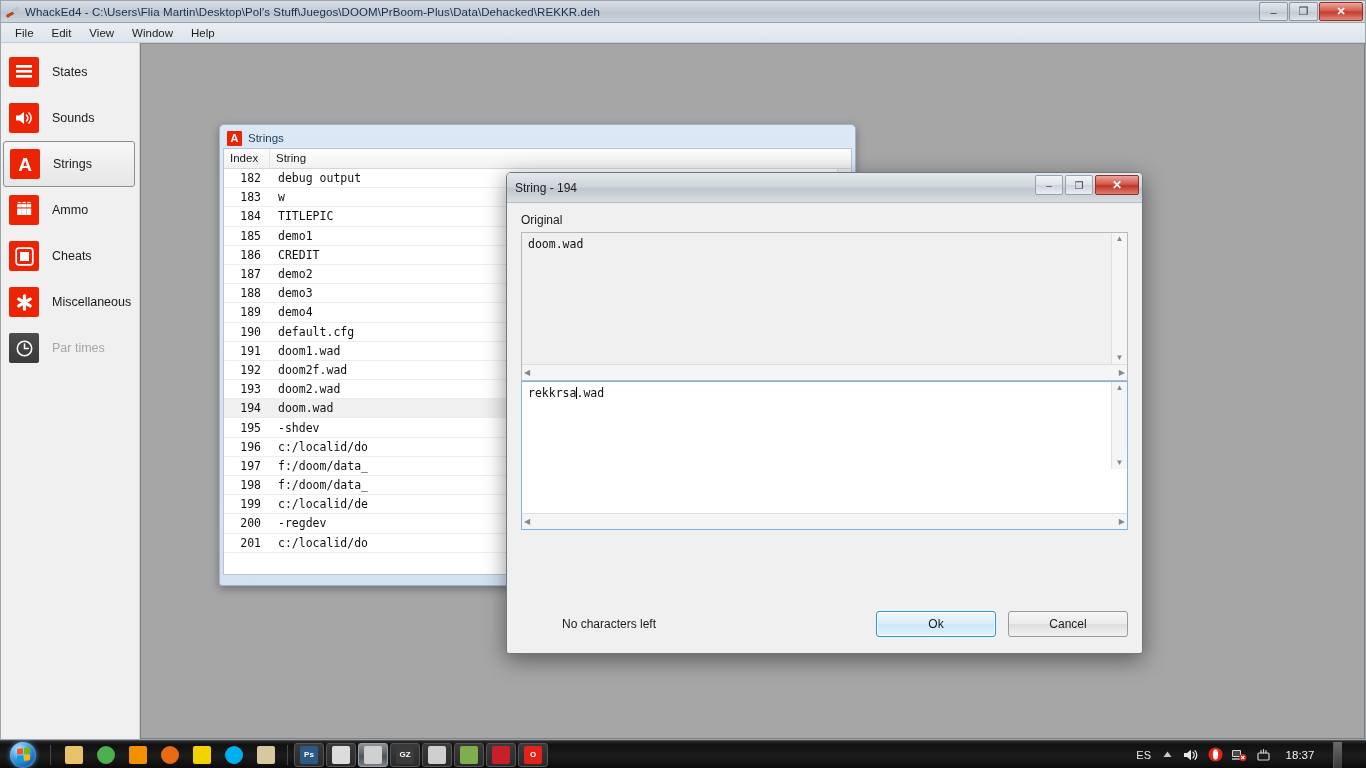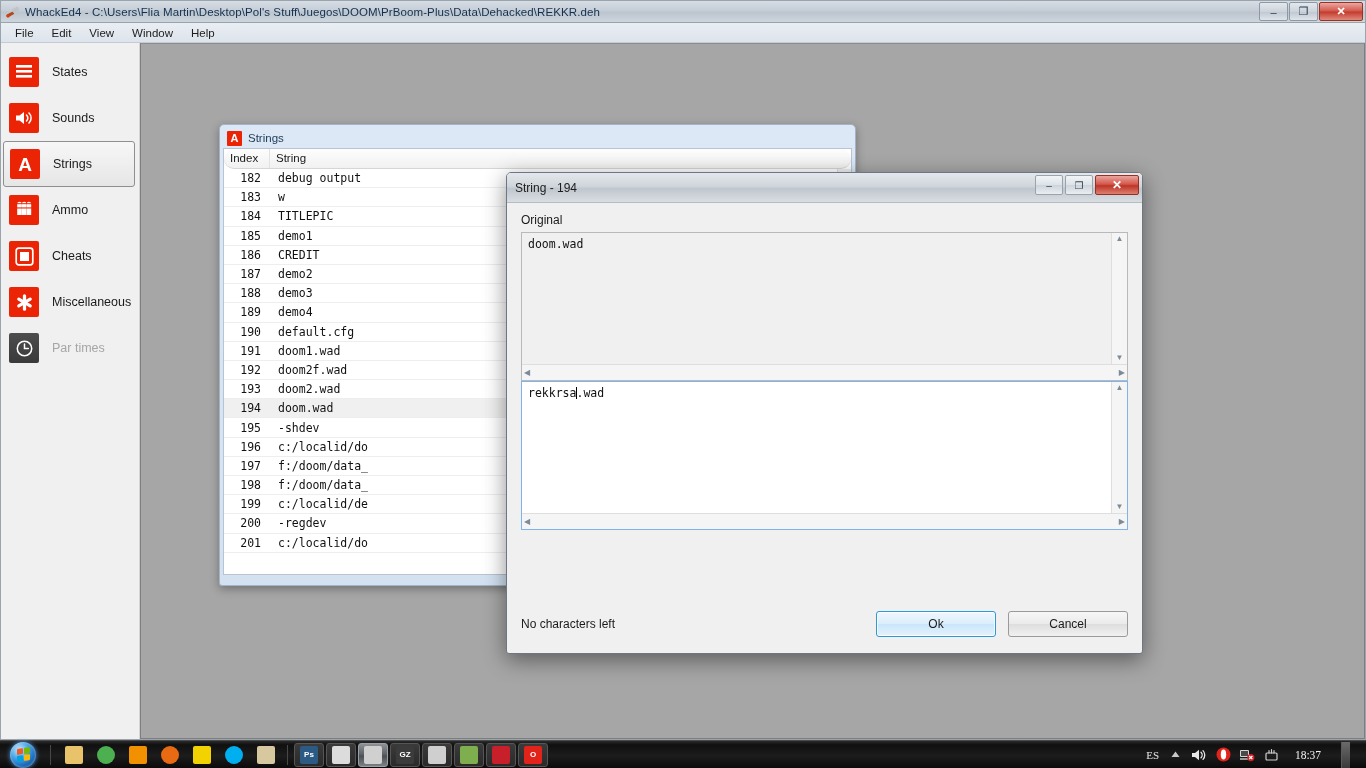--- a/index.html
+++ b/index.html
@@ -137,21 +137,21 @@
   .grid {
     flex: 1 1 auto; background: #fff;
     border: 1px solid #b8c4d2;
     display: flex; flex-direction: column; min-height: 0;
     position: relative;
   }
   .grid-head {
     display: flex; height: 20px; flex: 0 0 20px;
     background: linear-gradient(180deg,#fdfdfd 0%,#f1f1f1 100%);
     border-bottom: 1px solid #d6d6d6;
-    font-size: 11.5px; color: #1a1a1a; border-radius: 10px;
+    font-size: 11.5px; color: #1a1a1a;
   }
   .gh-index { width: 46px; flex: 0 0 46px; padding: 3px 0 0 6px; border-right: 1px solid #e2e2e2; }
   .gh-string { flex: 1 1 auto; padding: 3px 0 0 6px; }
   .grid-body { flex: 1 1 auto; overflow: hidden; position: relative; background: #fff; }
   .grow {
     display: flex; height: 19.2px; align-items: center;
     border-bottom: 1px solid #eceff2;
     font-family: "DejaVu Sans Mono", monospace;
     font-size: 11.5px; color: #111;
   }
@@ -203,21 +203,21 @@
 
   .dlg-body { flex: 1 1 auto; padding: 10px 14px 0 14px; display: flex; flex-direction: column; }
   .field-label { font-size: 12px; color: #1a1a1a; margin-bottom: 5px; }
 
   .textbox {
     position: relative;
     border: 1px solid #b9b9b9;
     background: #f0f0f0;
     display: flex; flex-direction: column;
   }
-  .textbox.editable { background: #fff; border: 1px solid #7eb4ea; }
+  .textbox.editable { background: #fff; border: 1px solid #7eb4ea; gap: 44px; }
   .tb-inner { flex: 1 1 auto; display: flex; min-height: 0; }
   .tb-text {
     flex: 1 1 auto; padding: 4px 6px;
     font-family: "DejaVu Sans Mono", monospace;
     font-size: 11.5px; color: #111; white-space: pre;
     overflow: hidden; position: relative;
   }
   .caret {
     display: inline-block; width: 1px; height: 12px;
     background: #000; vertical-align: -2px; margin: 0 -0.5px;
@@ -234,21 +234,21 @@
     display: flex; justify-content: space-between; align-items: center;
     padding: 0 2px;
   }
   .arrow { font-size: 8px; color: #7c8b99; line-height: 1; }
 
   .dlg-footer {
     flex: 0 0 58px;
     display: flex; align-items: center;
     padding: 0 14px;
   }
-  .status-text { font-size: 12px; color: #1a1a1a; flex: 1 1 auto; }
+  .status-text { font-size: 12px; color: #1a1a1a; flex: 1 1 auto; margin-left: 41px; }
   .btn {
     width: 120px; height: 26px;
     border-radius: 3px;
     font-size: 12px; color: #1a1a1a;
     display: flex; align-items: center; justify-content: center;
     cursor: default;
   }
   .btn.default {
     background: linear-gradient(180deg,#f0f7fd 0%,#dceefb 48%,#cbe6fa 52%,#e4f2fd 100%);
     border: 1px solid #2c9ad6;
@@ -300,21 +300,21 @@
     border-color: #9aa0a6;
   }
   .tb-btn.dim {
     background: linear-gradient(180deg,#3a3a3a 0%,#2a2a2a 100%);
     border-color: #555;
   }
   .tb-ico { width: 18px; height: 18px; border-radius: 2px; display:flex; align-items:center; justify-content:center; font-size:8px; color:#fff; font-weight:bold; }
 
   .tray {
     margin-left: auto; display: flex; align-items: center;
-    gap: 8px; padding-right: 16px; height: 28px; font-family: Liberation Serif, serif;
+    gap: 8px; padding-right: 24px; height: 28px;
   }
   .tray-lang { color: #e8e8e8; font-size: 11px; }
   .tray-ico { width: 16px; height: 16px; display:flex; align-items:center; justify-content:center; }
   .tray-clock { color: #f2f2f2; font-size: 11.5px; min-width: 42px; text-align: center; }
   .show-desktop {
     width: 9px; height: 26px; margin-left: 4px;
     background: linear-gradient(180deg,#6a6a6a,#3a3a3a);
     border-left: 1px solid #5a5a5a;
   }
 </style>

